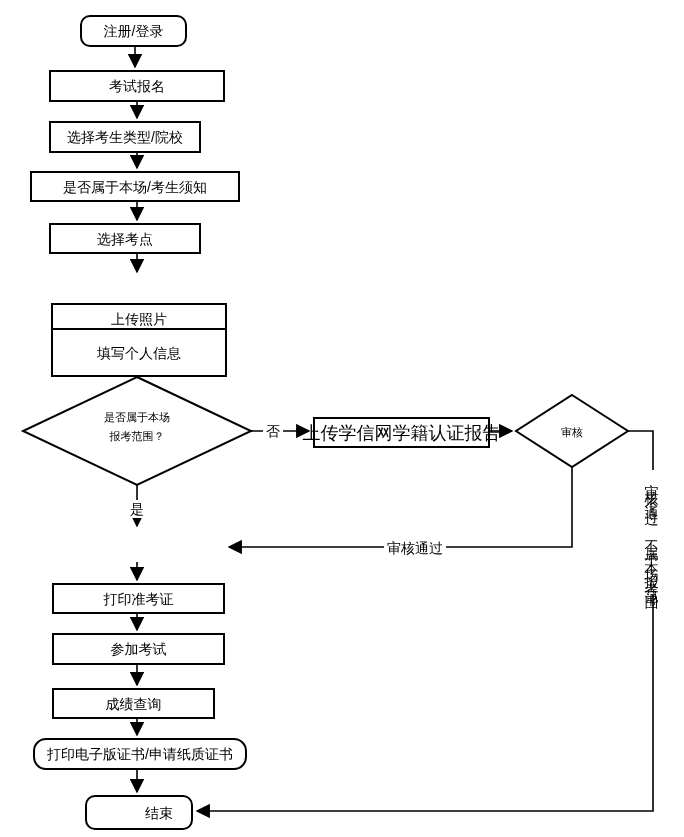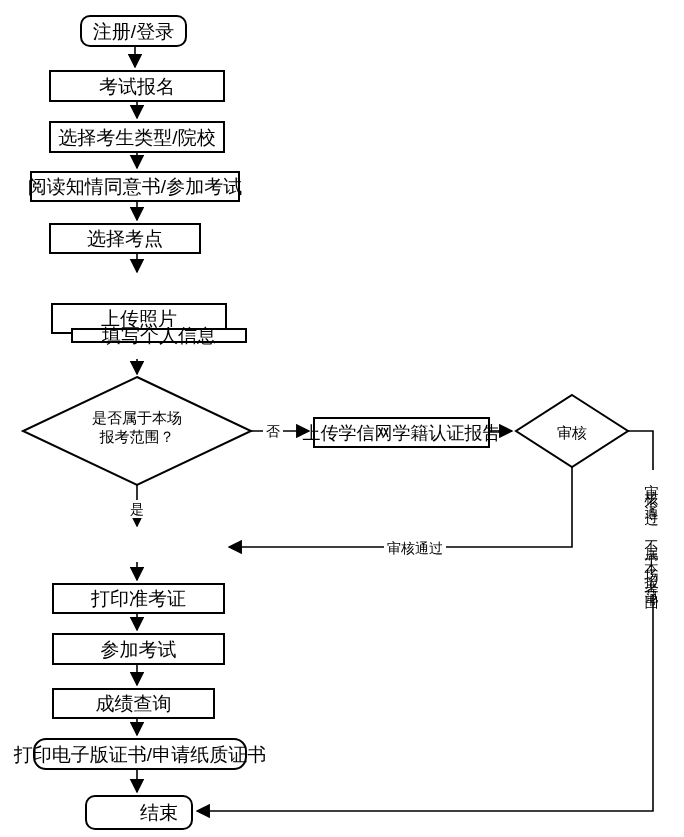--- a/index.html
+++ b/index.html
@@ -11,30 +11,30 @@
     color:#000;
     overflow:hidden;
   }
   #wires{position:absolute;left:0;top:0;width:684px;height:837px;}
   .box{
     position:absolute;
     box-sizing:border-box;
     border:2px solid #000;
     background:#fff;
     display:flex;align-items:center;justify-content:center;
-    font-size:19px;line-height:1;
+    font-size:14px;line-height:1;
     text-align:center;
     white-space:nowrap;
     z-index:2;
   }
   .term{border-radius:10px;}
   .dtext{
     position:absolute;
     display:flex;flex-direction:column;align-items:center;justify-content:center;
-    font-size:15px;line-height:19px;
+    font-size:11px;line-height:19px;
     text-align:right;white-space:nowrap;
     z-index:2;
   }
   .lbl{
     position:absolute;
     background:#fff;
     font-size:14px;line-height:16px;
     padding:1px 3px;
     white-space:nowrap;
     z-index:3;
@@ -92,37 +92,37 @@
   </svg>
 
   <div class="box term" style="left:80px;top:15px;width:107px;height:32px;">
     <span>注册/登录</span>
   </div>
 
   <div class="box" style="left:49px;top:70px;width:176px;height:32px;">
     <span>考试报名</span>
   </div>
 
-  <div class="box" style="left:49px;top:121px;width:176px;height:32px;">
+  <div class="box" style="left:49px;top:121px;width:152px;height:32px;">
     <span>选择考生类型/院校</span>
   </div>
 
   <div class="box" style="left:30px;top:171px;width:210px;height:31px;">
-    <span>阅读知情同意书/参加考试</span>
+    <span>是否属于本场/考生须知</span>
   </div>
 
   <div class="box" style="left:49px;top:223px;width:152px;height:31px;">
     <span>选择考点</span>
   </div>
 
   <div class="box" style="left:51px;top:275px;width:176px;height:31px;margin-top:28px;">
     <span>上传照片</span>
   </div>
 
-  <div class="box" style="left:51px;top:328px;width:176px;height:15px;margin-left:20px;">
+  <div class="box" style="left:51px;top:328px;width:176px;height:49px;">
     <span>填写个人信息</span>
   </div>
 
   <div class="dtext" style="left:57px;top:408px;width:160px;">
     <span>是否属于本场</span>
     <span>报考范围？</span>
   </div>
 
   <div class="box" style="left:313px;top:417px;width:177px;height:31px;font-size:18px;">
     <span>上传学信网学籍认证报告</span>

